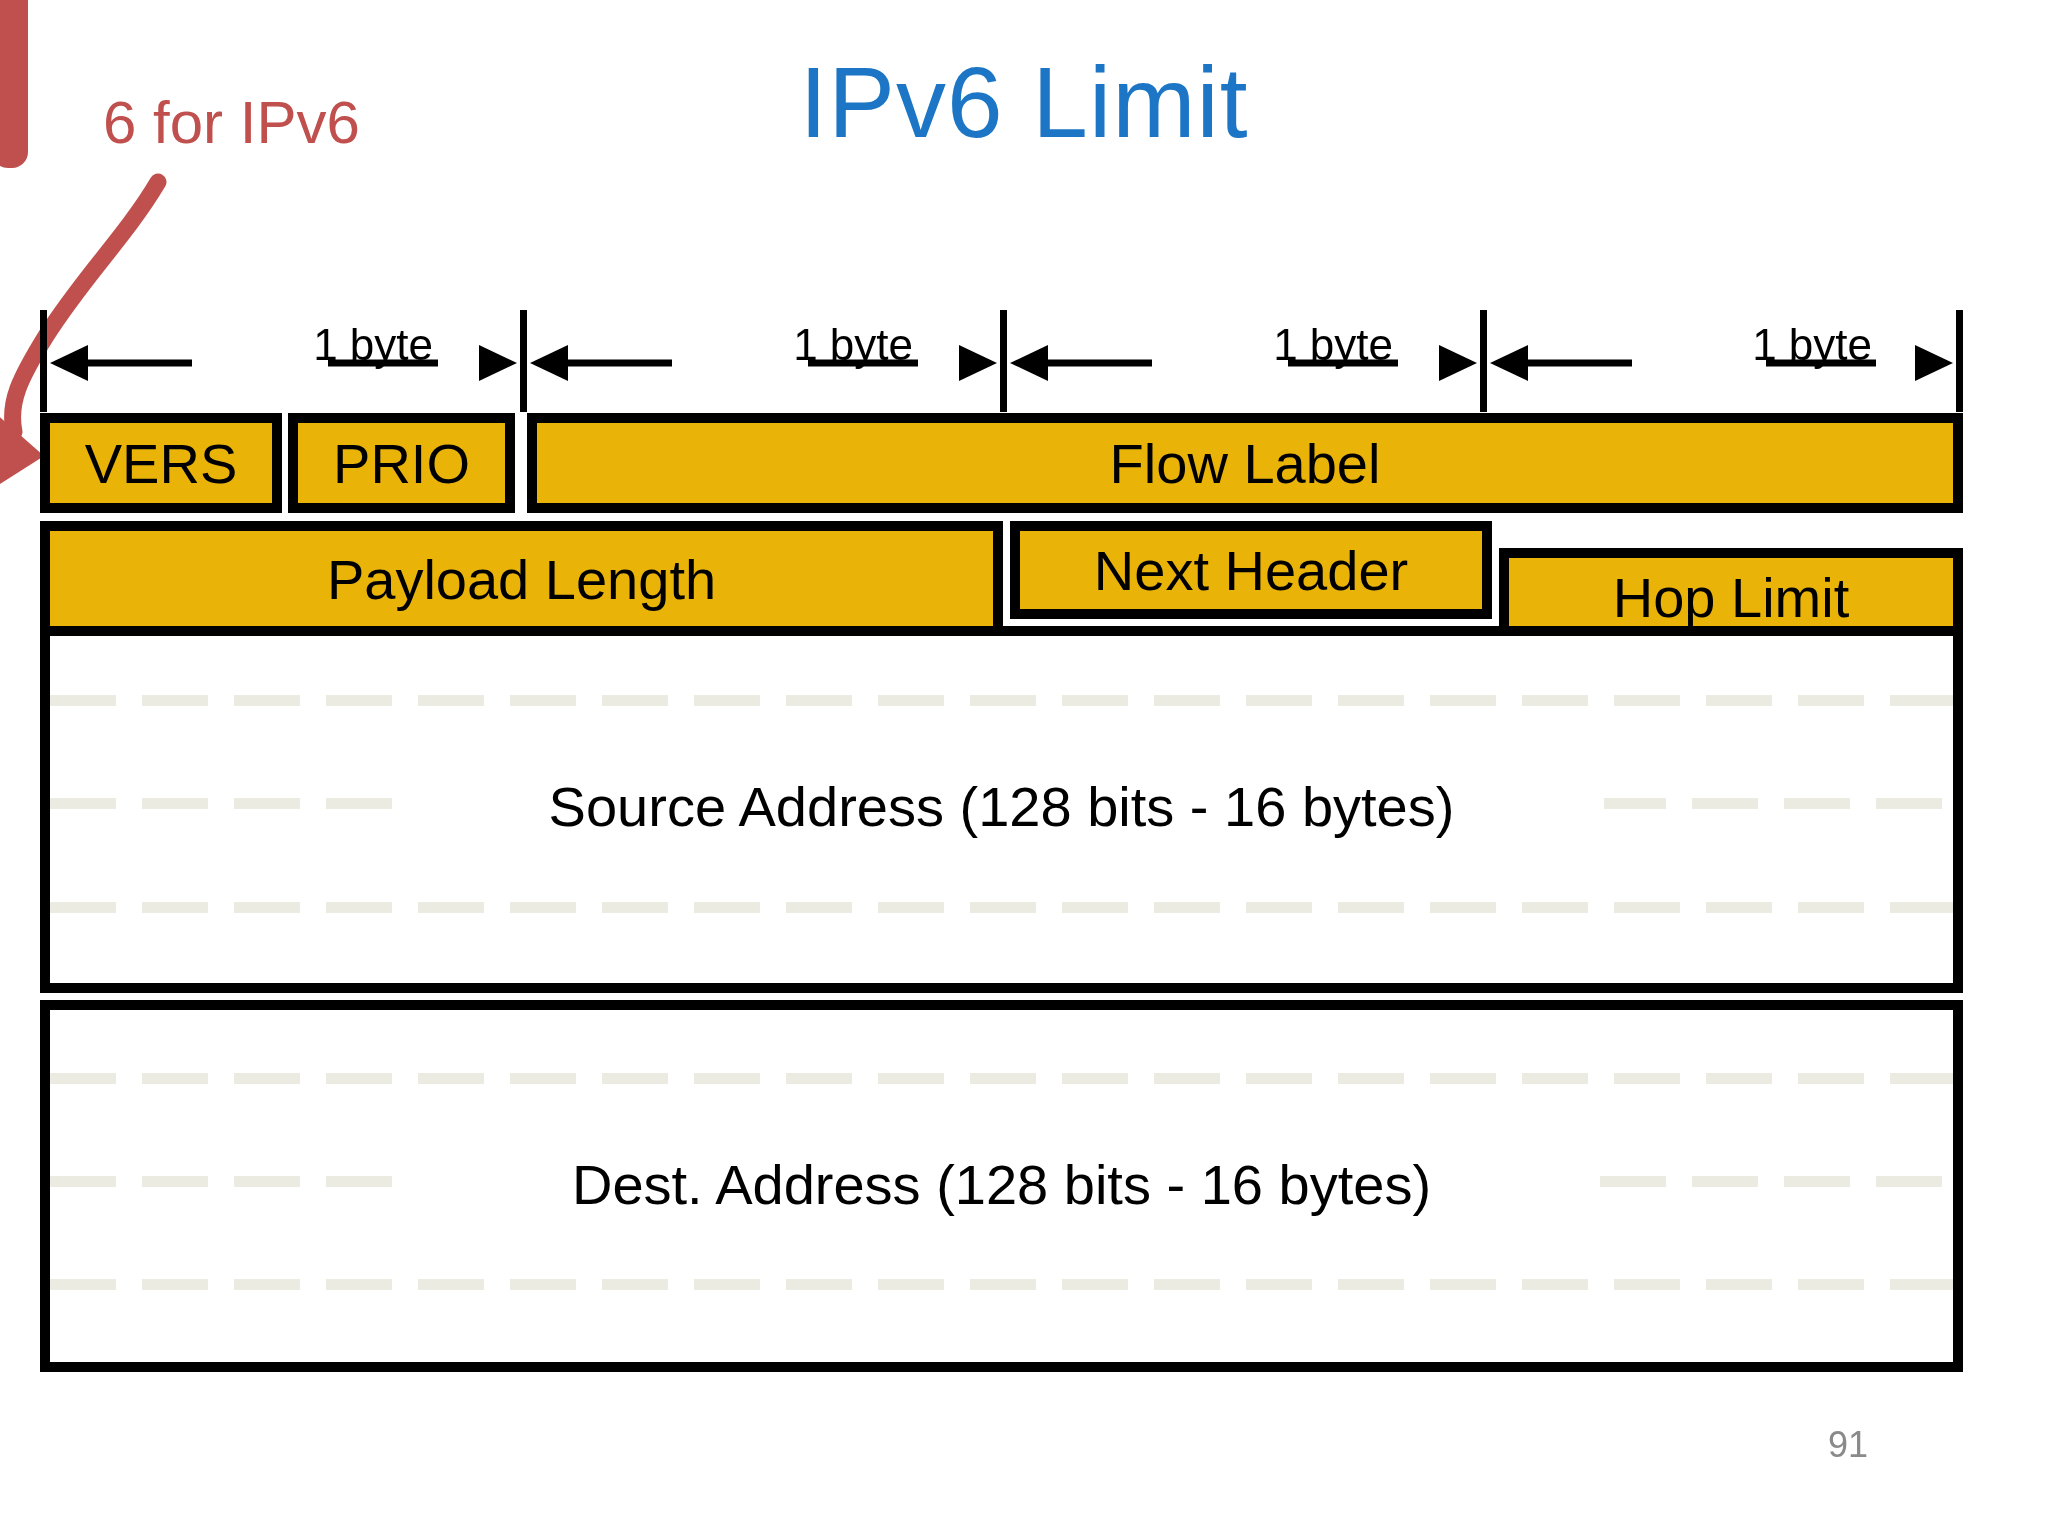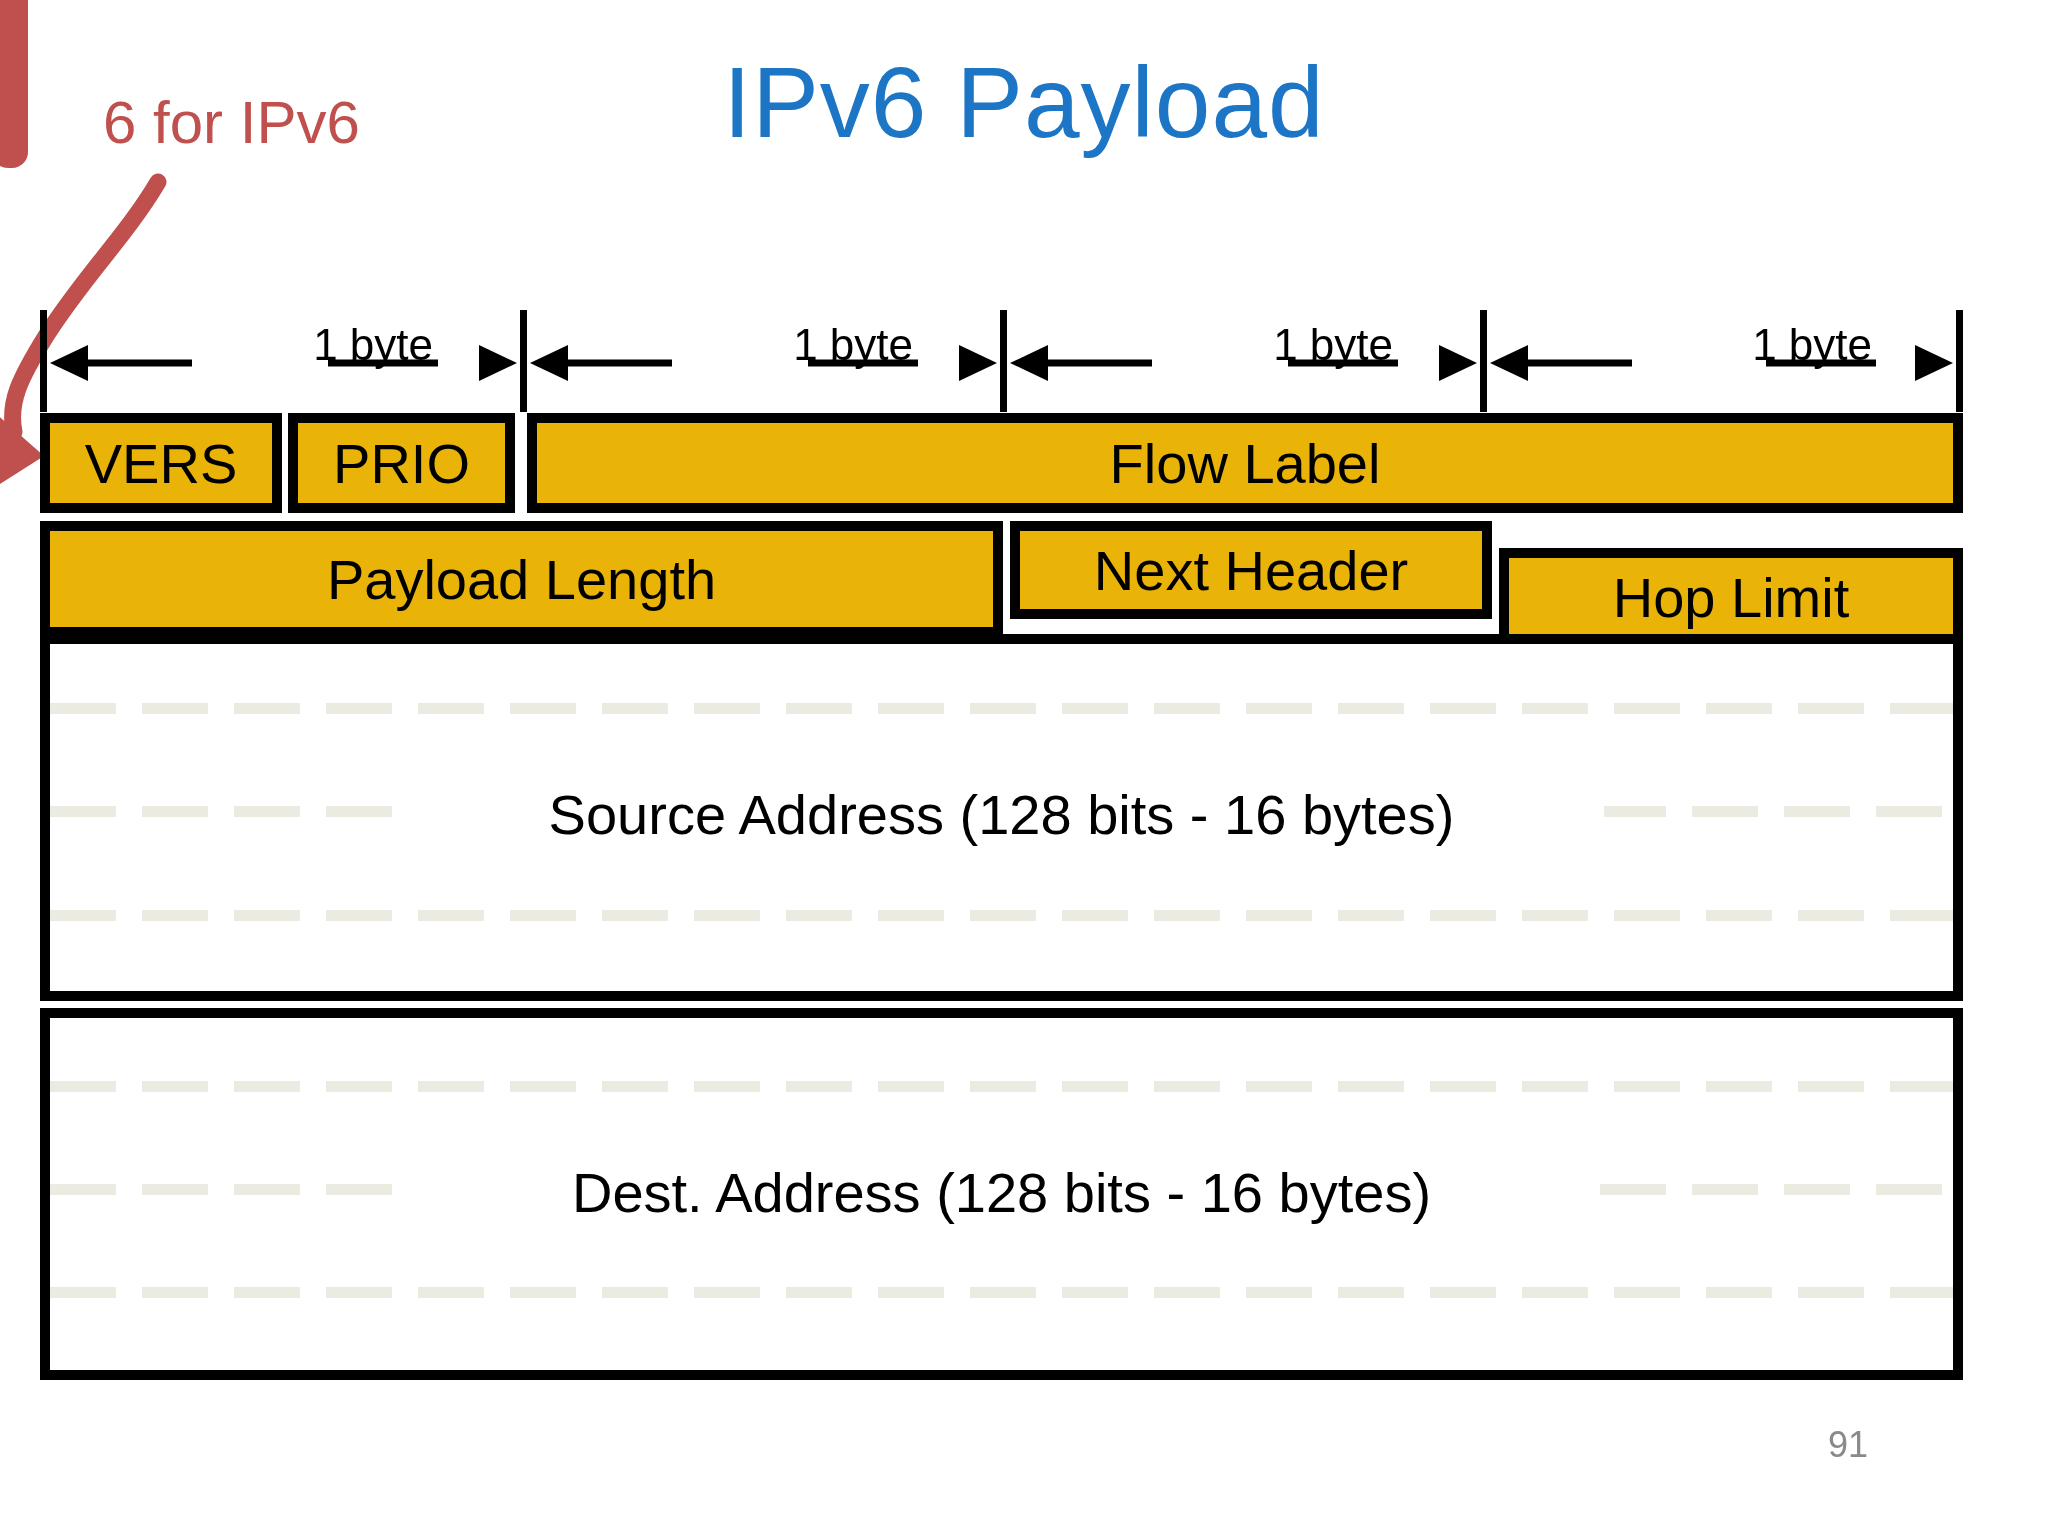--- a/index.html
+++ b/index.html
@@ -18,21 +18,21 @@
   .byte-label{
     position:absolute;top:320px;width:300px;margin-left:-150px;text-align:right;
     font-size:44px;color:#000;
   }
   .cell{
     position:absolute;box-sizing:border-box;border:10px solid #000;background:#eab308;
     display:flex;align-items:center;justify-content:center;
     font-size:56px;white-space:nowrap;
   }
   .addr-row{
-    position:absolute;box-sizing:border-box;border:10px solid #000;background:#fff;margin-top:8px;
+    position:absolute;box-sizing:border-box;border:10px solid #000;background:#fff;
   }
   .dash-line{
     position:absolute;height:11px;
     background:repeating-linear-gradient(to right,#ECEBE2 0 66px,rgba(0,0,0,0) 66px 92px);
   }
   .addr-label-wrap{
     position:absolute;left:0;right:0;text-align:center;
   }
   .addr-label-wrap span{
     display:inline-block;background:#fff;padding:10px 150px;
@@ -40,21 +40,21 @@
   }
   .page-number{
     position:absolute;left:1828px;top:1424px;font-size:36px;color:#8a8a8a;
   }
 </style>
 </head>
 <body>
 
 <div id="slide">
 
-  <div class="title">IPv6 Payload</div>
+  <div class="title">IPv6 Limit</div>
 
   <div class="annotation-text">6 for IPv6</div>
 
   <svg class="svg-abs" style="left:0;top:0;" width="60" height="200" viewBox="0 0 60 200">
     <rect x="-8" y="-16" width="36" height="184" rx="16" fill="#C0504D"></rect>
   </svg>
 
   <svg class="svg-abs" style="left:0;top:0;" width="420" height="520" viewBox="0 0 420 520">
     <path d="M 158 182 C 126 236, 84 276, 46 336 C 20 378, 8 402, 14 432" fill="none" stroke="#C0504D" stroke-width="17" stroke-linecap="round"></path>
     <polygon points="44,456 -6,412 0,484" fill="#C0504D"></polygon>

